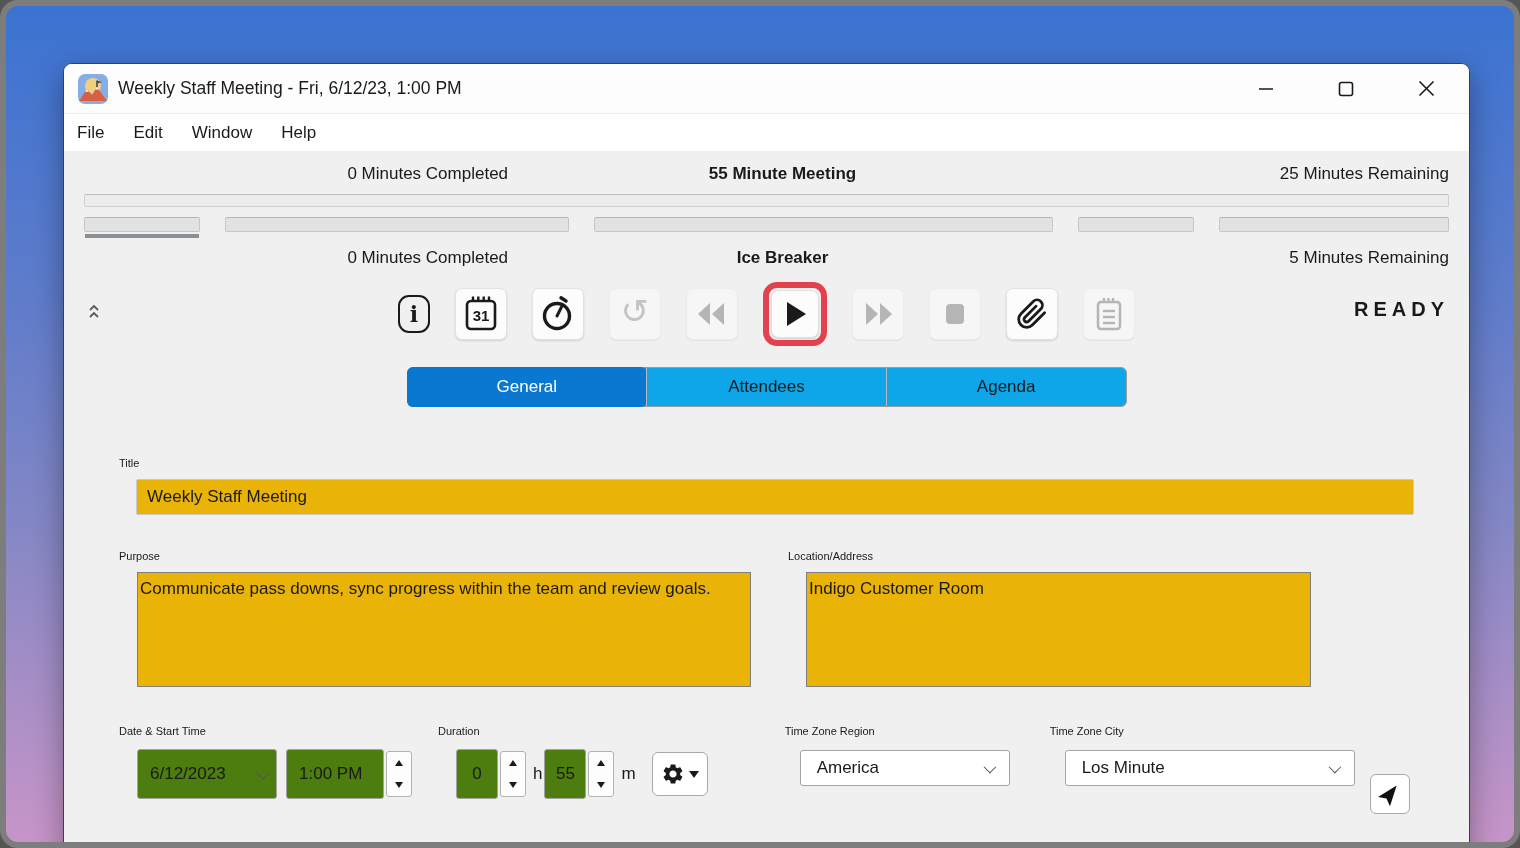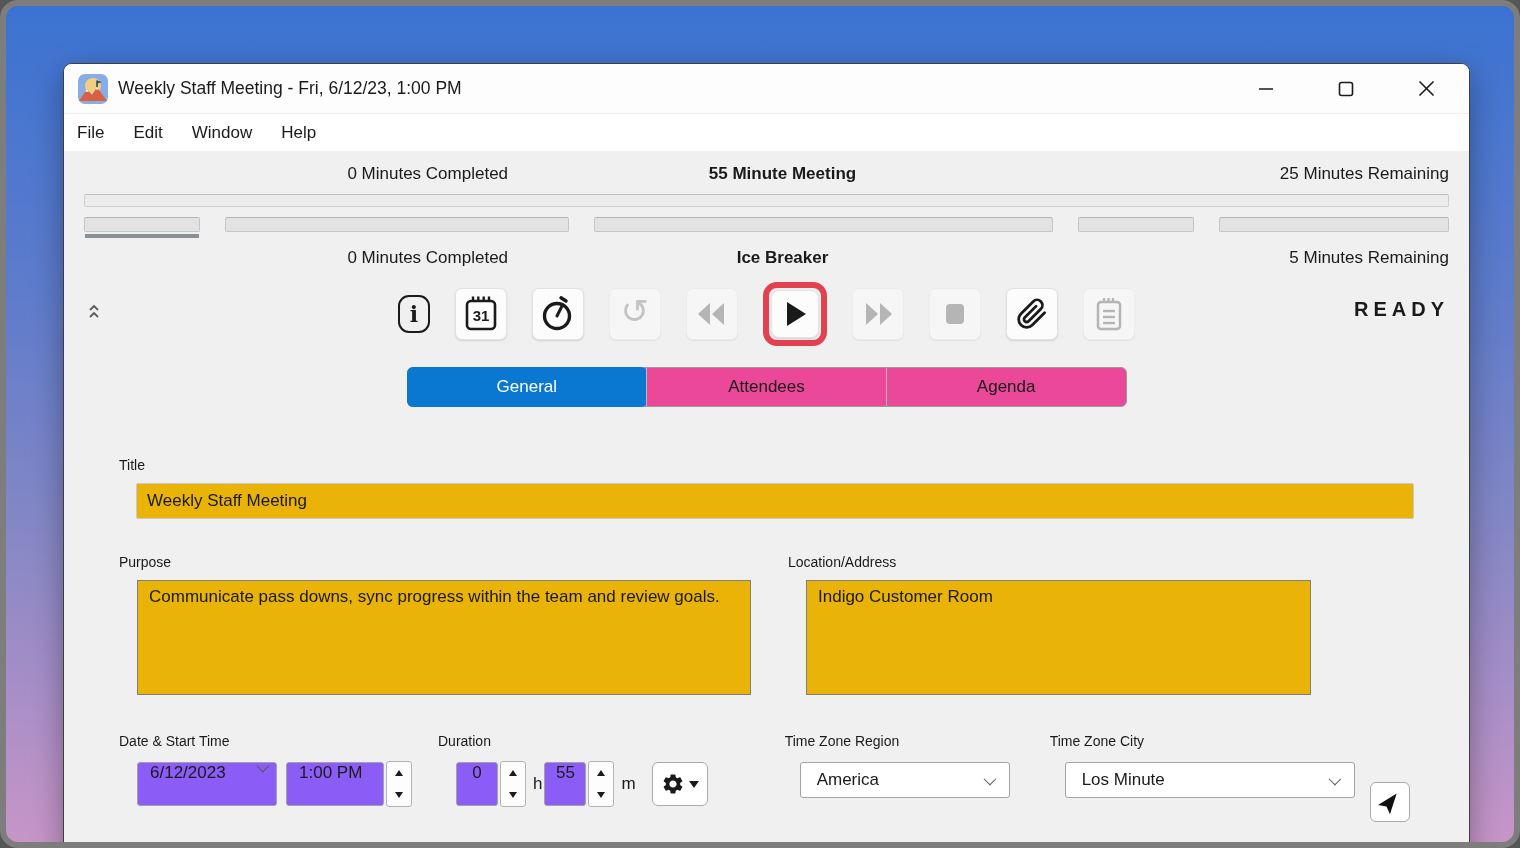--- a/index.html
+++ b/index.html
@@ -49,41 +49,41 @@
     font-family:"DejaVu Serif", serif; font-weight:bold; font-size:22px; line-height:1; }
   .tool-btn { width:52px; height:52px; background:#fcfcfc; border:1px solid #e2e2e2; border-radius:7px;
     box-shadow:0 1px 2px rgba(0,0,0,.13); display:flex; align-items:center; justify-content:center; }
   .tool-btn.disabled { background:#f6f6f6; border-color:#ececec; box-shadow:0 1px 1px rgba(0,0,0,.06); }
   .play-ring { border:6px solid #e2414f; border-radius:14px; padding:2px; display:flex; }
   .play-ring .tool-btn { width:48px; height:48px; border-radius:8px; }
   .undo-glyph { font-family:"DejaVu Sans", sans-serif; font-size:34px; line-height:1; color:#c4c4c4; margin-top:-6px; }
 
   
   .tab-row { margin-top:21px; display:flex; justify-content:center; }
-  .tab-group { width:720px; height:40px; display:flex; background:#ec4899; border:1px solid #9a9a9a; border-radius:6px; }
+  .tab-group { width:720px; height:40px; display:flex; background:#0ea5e9; border:1px solid #9a9a9a; border-radius:6px; }
   .tab { flex:1; display:flex; align-items:center; justify-content:center; font-size:17px; }
   .tab + .tab { border-left:1px solid #b9b9b9; }
   .tab.selected { background:var(--accent,#0a78d0); color:#fff; border-radius:6px; margin:-1px; flex-basis:2px; border-left:none; }
 
   
   .form { margin-top:50px; padding:0 56px 0 55px; }
-  .f-label { font-size:14px; }
+  .f-label { font-size:11px; }
   .field { background:#eab308; border:1px solid #7f7f7f; font-size:17px; font-family:"Liberation Sans", sans-serif; color:#1a1a1a; }
   input.field { height:36px; padding:0 10px; border:1px solid #c9c9c9; border-radius:2px; }
   .title-input { display:block; margin:10px 0 0 17px; width:1278px; }
   .row2 { display:flex; margin-top:35px; }
   .g-purpose { width:631px; }
   .g-location { margin-left:38px; width:630px; }
-  textarea.field { display:block; margin:10px 0 0 18px; padding:4px 11px; line-height:1.45; resize:none; }
+  textarea.field { display:block; margin:10px 0 0 18px; padding:4px 2px; line-height:1.45; resize:none; }
   .purpose-ta { width:614px; height:115px; }
   .location-ta { width:505px; height:115px; }
 
   .row3 { margin-top:38px; display:flex; align-items:flex-start; }
   .ctrl-row { margin-top:12px; margin-left:18px; display:flex; align-items:center; }
-  .box { height:44px; background:#8b5cf6; border:1px solid #a3a3a3; border-radius:3px; display:flex; font-size:17px; }
+  .box { height:50px; background:#4d7c0f; border:1px solid #a3a3a3; border-radius:3px; display:flex; align-items:center; font-size:17px; }
   .date-box { width:140px; padding:0 10px 0 12px; justify-content:space-between; }
   .time-box { width:98px; padding:0 12px; margin-left:9px; }
   .num-box { width:42px; justify-content:center; }
   .spin-col { width:26px; height:46px; margin-left:2px; background:#fdfdfd; border:1px solid #b3b3b3; border-radius:3px;
     display:flex; flex-direction:column; }
   .spin-btn { flex:1; display:flex; align-items:center; justify-content:center; }
   .tri-up { width:0; height:0; border-left:4.5px solid transparent; border-right:4.5px solid transparent; border-bottom:6px solid #1a1a1a; }
   .tri-down { width:0; height:0; border-left:4.5px solid transparent; border-right:4.5px solid transparent; border-top:6px solid #1a1a1a; }
   .chev { width:9px; height:9px; border-right:1.6px solid #555; border-bottom:1.6px solid #555; transform:rotate(45deg) translateY(-2px); }
   .unit { font-size:17px; margin:0 0 0 7px; }

